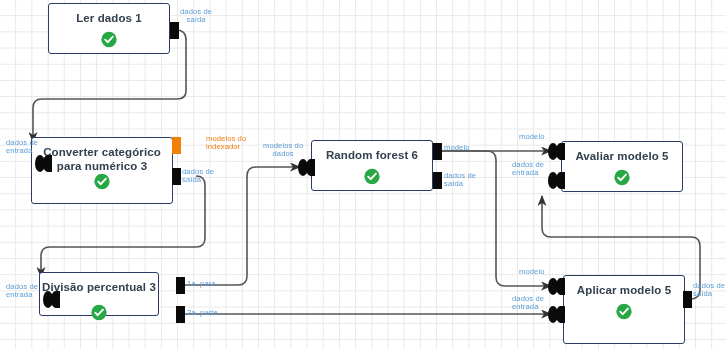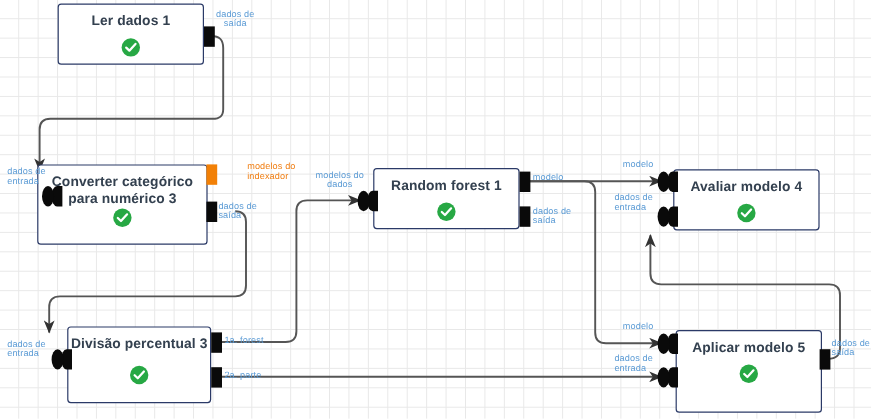--- a/index.html
+++ b/index.html
@@ -166,48 +166,48 @@
   <div class="plabel orange" style="left:182px; top:135px;">
     <div>modelos do</div>
     <div>indexador</div>
   </div>
   <div class="port out" style="left:172px; top:168px;"></div>
   <div class="plabel" style="left:182px; top:168px;">
     <div>dados de</div>
     <div>saída</div>
   </div>
 
-  <div class="node" style="left:56px; top:272px; width:120px; height:64px;">
+  <div class="node" style="left:39px; top:272px; width:120px; height:44px;">
     <div class="node-title">
       <div>Divisão percentual 3</div>
     </div>
     <div class="status" style="top:31px;">
       <svg viewBox="0 0 20 20">
         <circle cx="10" cy="10" r="9" fill="#27a844"></circle>
         <path d="M5.5,10.2 L8.6,13.2 L14.6,6.6" fill="none" stroke="#ffffff" stroke-width="2.2" stroke-linecap="round" stroke-linejoin="round"></path>
       </svg>
     </div>
   </div>
   <div class="port in" style="left:51px; top:291px;"></div>
   <div class="plabel" style="left:6px; top:283px;">
     <div>dados de</div>
     <div>entrada</div>
   </div>
   <div class="port out" style="left:176px; top:277px;"></div>
   <div class="plabel" style="left:187px; top:280px;">
-    <div>1a. forest</div>
+    <div>1a. para</div>
   </div>
   <div class="port out" style="left:176px; top:306px;"></div>
   <div class="plabel" style="left:187px; top:309px;text-align:center;">
     <div>2a. parte</div>
   </div>
 
   <div class="node" style="left:311px; top:140px; width:122px; height:51px;">
     <div class="node-title">
-      <div>Random forest 1</div>
+      <div>Random forest 6</div>
     </div>
     <div class="status" style="top:27px;">
       <svg viewBox="0 0 20 20">
         <circle cx="10" cy="10" r="9" fill="#27a844"></circle>
         <path d="M5.5,10.2 L8.6,13.2 L14.6,6.6" fill="none" stroke="#ffffff" stroke-width="2.2" stroke-linecap="round" stroke-linejoin="round"></path>
       </svg>
     </div>
   </div>
   <div class="port in" style="left:306px; top:159px;"></div>
   <div class="plabel center" style="left:263px; top:142px;">
@@ -219,21 +219,21 @@
     <div>modelo</div>
   </div>
   <div class="port out" style="left:433px; top:172px;"></div>
   <div class="plabel" style="left:444px; top:172px;">
     <div>dados de</div>
     <div>saída</div>
   </div>
 
   <div class="node" style="left:561px; top:141px; width:122px; height:51px;">
     <div class="node-title">
-      <div>Avaliar modelo 4</div>
+      <div>Avaliar modelo 5</div>
     </div>
     <div class="status" style="top:27px;">
       <svg viewBox="0 0 20 20">
         <circle cx="10" cy="10" r="9" fill="#27a844"></circle>
         <path d="M5.5,10.2 L8.6,13.2 L14.6,6.6" fill="none" stroke="#ffffff" stroke-width="2.2" stroke-linecap="round" stroke-linejoin="round"></path>
       </svg>
     </div>
   </div>
   <div class="port in" style="left:556px; top:143px;"></div>
   <div class="plabel" style="left:519px; top:133px;">

